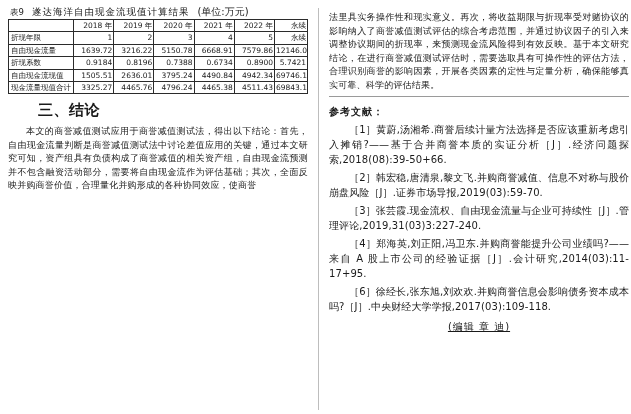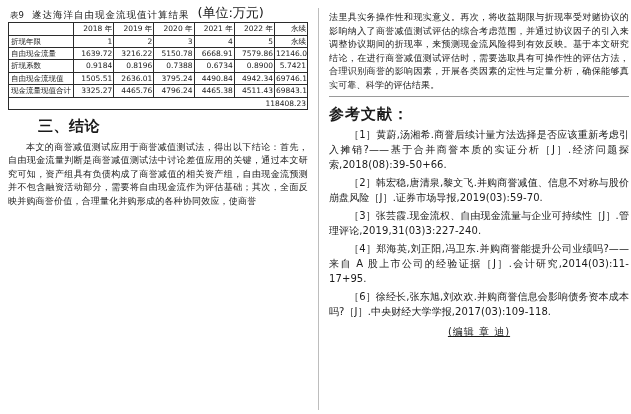--- a/index.html
+++ b/index.html
@@ -42,21 +42,21 @@
   .tbl-title{
     display:flex;
     align-items:flex-end;
     gap:8px;
     font-size:8.5px;
     margin:0 0 2px 2px;
     line-height:1.1;
   }
   .tbl-title .tnum{font-size:8.5px;letter-spacing:0px;}
   .tbl-title .tname{font-size:9.5px;letter-spacing:1px;}
-  .tbl-title .tunit{font-size:13px;}
+  .tbl-title .tunit{font-size:10px;}
 
   table.data{
     border-collapse:collapse;
     width:100%;
     font-size:7.5px;
     table-layout:fixed;
   }
   table.data td,table.data th{
     border:1px solid #2b2b2b;
     padding:1px 1px;
@@ -93,21 +93,21 @@
   }
   p.body.noind{text-indent:0;}
   h3.sec{
     font-size:15px;
     font-weight:bold;
     margin:7px 0 1px 0;
     text-indent:2em;
     letter-spacing:0.5px;
   }
   .refs-title{
-    font-size:15px;
+    font-size:10px;
     font-weight:bold;
     margin:8px 0 3px 0;
     letter-spacing:1px;
   }
   .rule{
     border:none;
     border-top:1px solid #9a9a9a;
     margin:4px 0 2px 0;
   }
   p.ref{
@@ -189,23 +189,20 @@
         </tr>
         <tr>
           <td class="rowhead">现金流量现值合计</td>
           <td>3325.27</td>
           <td>4465.76</td>
           <td>4796.24</td>
           <td>4465.38</td>
           <td>4511.43</td>
           <td class="last">69843.15</td>
         </tr>
-        <tr class="totalrow">
-          <td colspan="7">118408.23</td>
-        </tr>
       </tbody>
         </table>
 
 
       <h3 class="sec">三、结论</h3>
       <p class="body">本文的商誉减值测试应用于商誉减值测试法，得出以下结论：首先，自由现金流量判断是商誉减值测试法中讨论差值应用的关键，通过本文研究可知，资产组具有负债构成了商誉减值的相关资产组，自由现金流预测并不包含融资活动部分，需要将自由现金流作为评估基础；其次，全面反映并购商誉价值，合理量化并购形成的各种协同效应，使商誉</p>
     </div>
 
     <div class="divider"></div>
 

